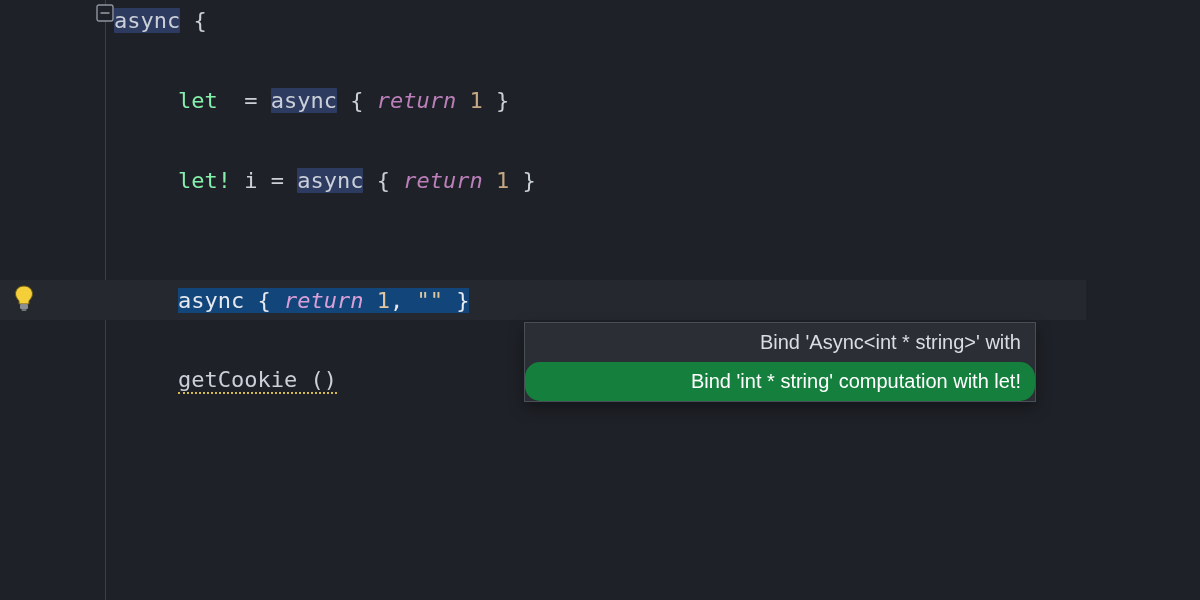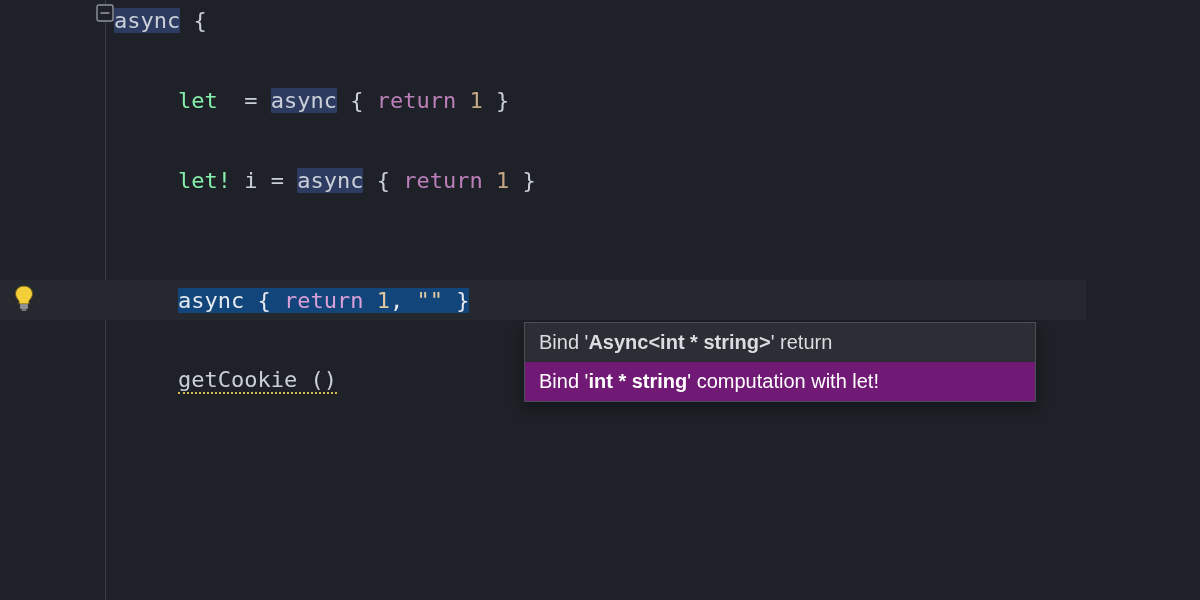--- a/index.html
+++ b/index.html
@@ -1,52 +1,52 @@
 <!DOCTYPE html>
 <html><head>
 <meta charset="utf-8">
 <style>
   * { margin: 0; padding: 0; box-sizing: border-box; }
   html, body { width: 1200px; height: 600px; overflow: hidden; background: #1e2127; }
   body { font-family: "Consolas", "Menlo", "DejaVu Sans Mono", monospace; font-size: 22px; color: #c0c5ce; }
 
-  .editor { position: relative; width: 100%; height: 100%; }
+  .editor { position: relative; width: 100%; height: 100%; text-align: right; }
   .gutter { position: absolute; left: 0; top: 0; width: 80px; height: 100%; background: #1e2127; }
   .fold-line { position: absolute; left: 105px; top: 0; width: 0; height: 100%; border-left: 1px solid #3a3f4b; }
   .fold-handle { position: absolute; left: 96px; top: 4px; width: 18px; height: 18px; display:flex; align-items:center; justify-content:center; cursor:pointer; z-index:2; }
   .fold-handle svg { display:block; }
 
   .bulb { position: absolute; left: 12px; top: 285px; width: 24px; height: 24px; z-index:3; }
   .bulb svg { display:block; }
 
   .code-area { position: absolute; left: 114px; top: 0; right: 0; height: 100%; }
   .line { position: relative; height: 40px; display: flex; align-items: center; white-space: pre; }
   .active-line-bg { position:absolute; left:0; top:280px; width:1086px; height:40px; background:#25282f; z-index:0; }
 
   
   .kw1 { color: #86efac; }   
-  .kw2 { color: #bb7fba; }   
+  .kw2 { color: #bb7fba; font-style: italic; }   
   .ident { color: #cbd0d8; }
   .num { color: #c6a884; }
   .str { color: #c6a884; }
   .op { color: #cbd0d8; }
   .brace { color: #cbd0d8; }
   .async-hl { background: #2e3b61; border-radius:1px; }
   .sel { background: #12457a; color: #e6eaf0; }
   .sel .kw2 { color:#d9a0d8; }
   .sel .num, .sel .str { color:#e0c79f; }
   .sel .brace, .sel .op, .sel .ident { color:#e6eaf0; }
 
   .squiggle { border-bottom: 2px dotted #d4b94e; padding-bottom:0px; }
 
   
   .menu { position:absolute; left:524px; top:322px; width:512px; background:#2b2e34; border:1px solid #4a4e56; font-family:"Segoe UI","Arial",sans-serif; font-size:20px; color:#dadde2; box-shadow:0 6px 14px rgba(0,0,0,0.35); z-index:5; }
   .menu-item { padding:6px 14px 7px 14px; line-height:26px; cursor:pointer; white-space:nowrap; }
-  .menu-item.selected { background:#701a75; color:#ffffff; }
-  .menu-item b { font-weight:700; }
+  .menu-item.selected { background:#15803d; color:#ffffff;border-radius:15px; }
+  .menu-item b { font-weight:400; }
 
   .indent1 { padding-left: 64px; }
 </style>
 </head>
 <body>
 
 <div class="editor">
 
   <div class="gutter"></div>
   <div class="fold-line"></div>
@@ -87,20 +87,20 @@
     <div class="line indent1" style="z-index:1;"><span class="sel"><span class="ident">async</span><span> </span><span class="brace">{</span><span> </span><span class="kw2">return</span><span> </span><span class="num">1</span><span class="op">,</span><span> </span><span class="str">""</span><span> </span><span class="brace">}</span></span></div>
 
     <div class="line"></div>
 
     <div class="line indent1"><span class="squiggle"><span class="ident">getCookie</span><span> </span><span class="brace">()</span></span></div>
 
   </div>
 
   <div class="menu">
     <div class="menu-item">
-      <span>Bind '</span><b>Async&lt;int * string&gt;</b><span>' return</span>
+      <span>Bind '</span><b>Async&lt;int * string&gt;</b><span>' with</span>
     </div>
     <div class="menu-item selected">
       <span>Bind '</span><b>int * string</b><span>' computation with let!</span>
     </div>
   </div>
 
 </div>
 
 </body></html>

